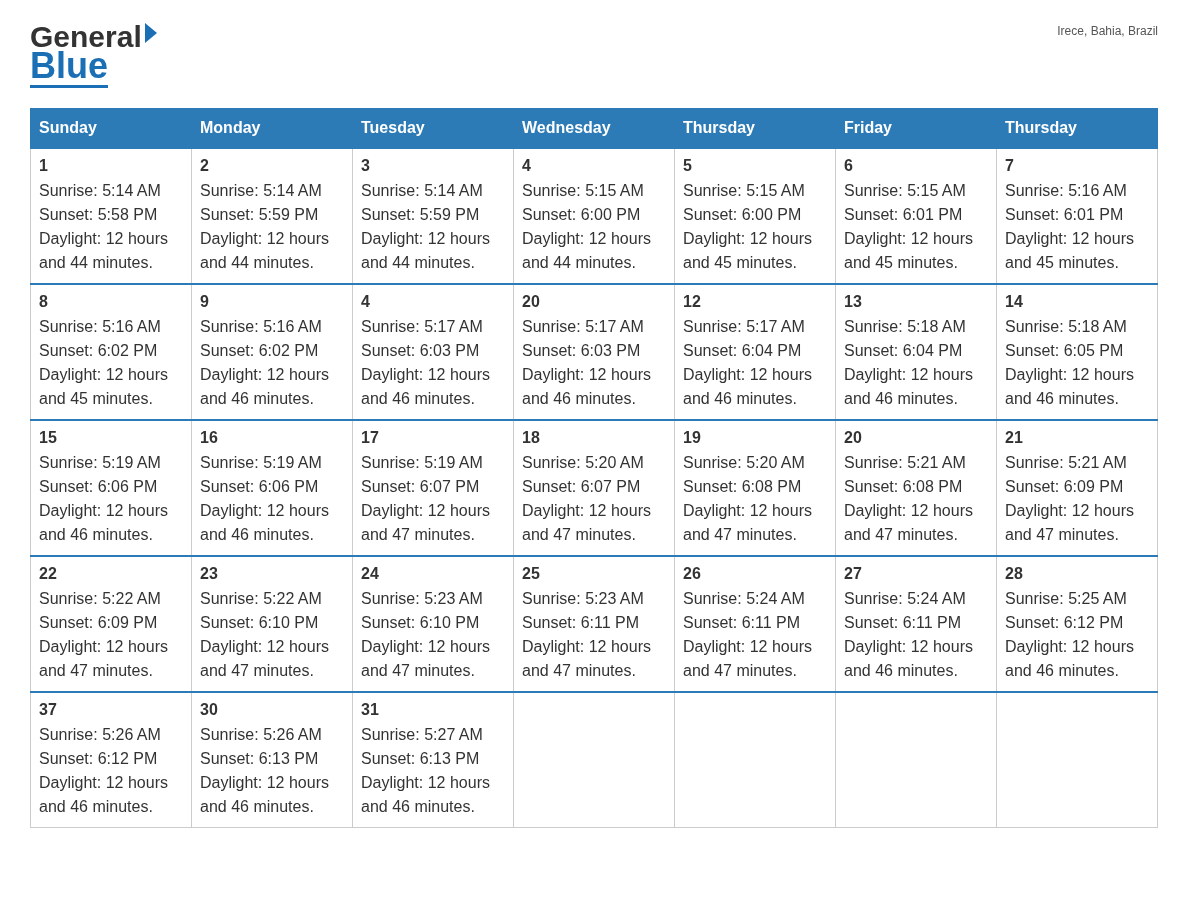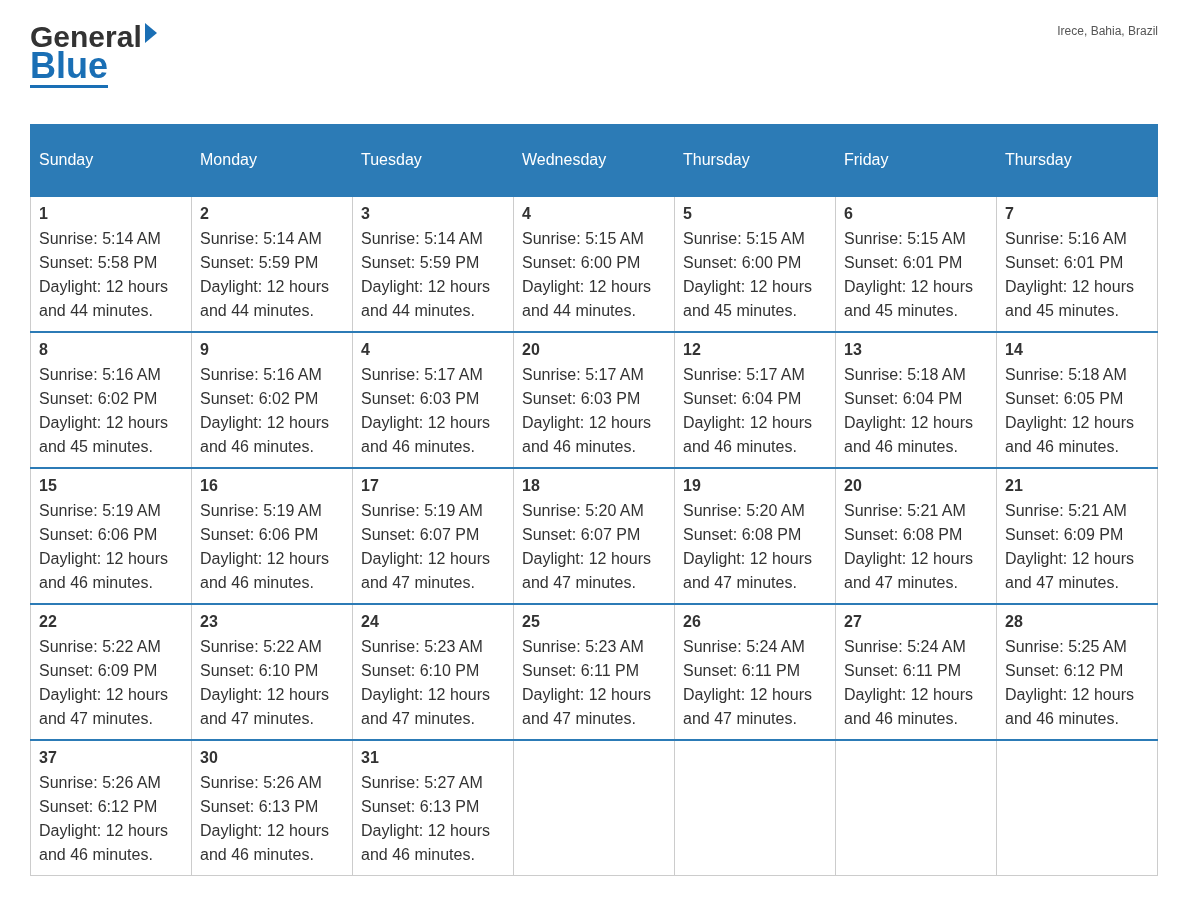--- a/index.html
+++ b/index.html
@@ -8,21 +8,21 @@
       background: #fff;
       color: #333;
       width: 1188px;
       min-height: 918px;
       padding: 20px 30px;
     }
     .header {
       display: flex;
       justify-content: space-between;
       align-items: flex-start;
-      margin-bottom: 36px;
+      margin-bottom: 20px;
     }
     .logo {
       display: flex;
       flex-direction: column;
       align-items: flex-start;
     }
     .title-section {
       text-align: right;
     }
     .calendar-title {
@@ -37,23 +37,23 @@
       margin-top: 4px;
     }
     table {
       width: 100%;
       border-collapse: collapse;
       table-layout: fixed;
     }
     thead tr th {
       background: #2c7bb6;
       color: #fff;
-      padding: 26px 8px;
+      padding: 10px 8px;
       font-size: 16px;
-      font-weight: 400;
+      font-weight: 700;
       text-align: left;
       border: 1px solid #2c7bb6;
     }
     tbody tr td {
       vertical-align: top;
       padding: 8px;
       border: 1px solid #ccc;
       border-top: 2px solid #2c7bb6;
       font-size: 12.5px;
       color: #333;

